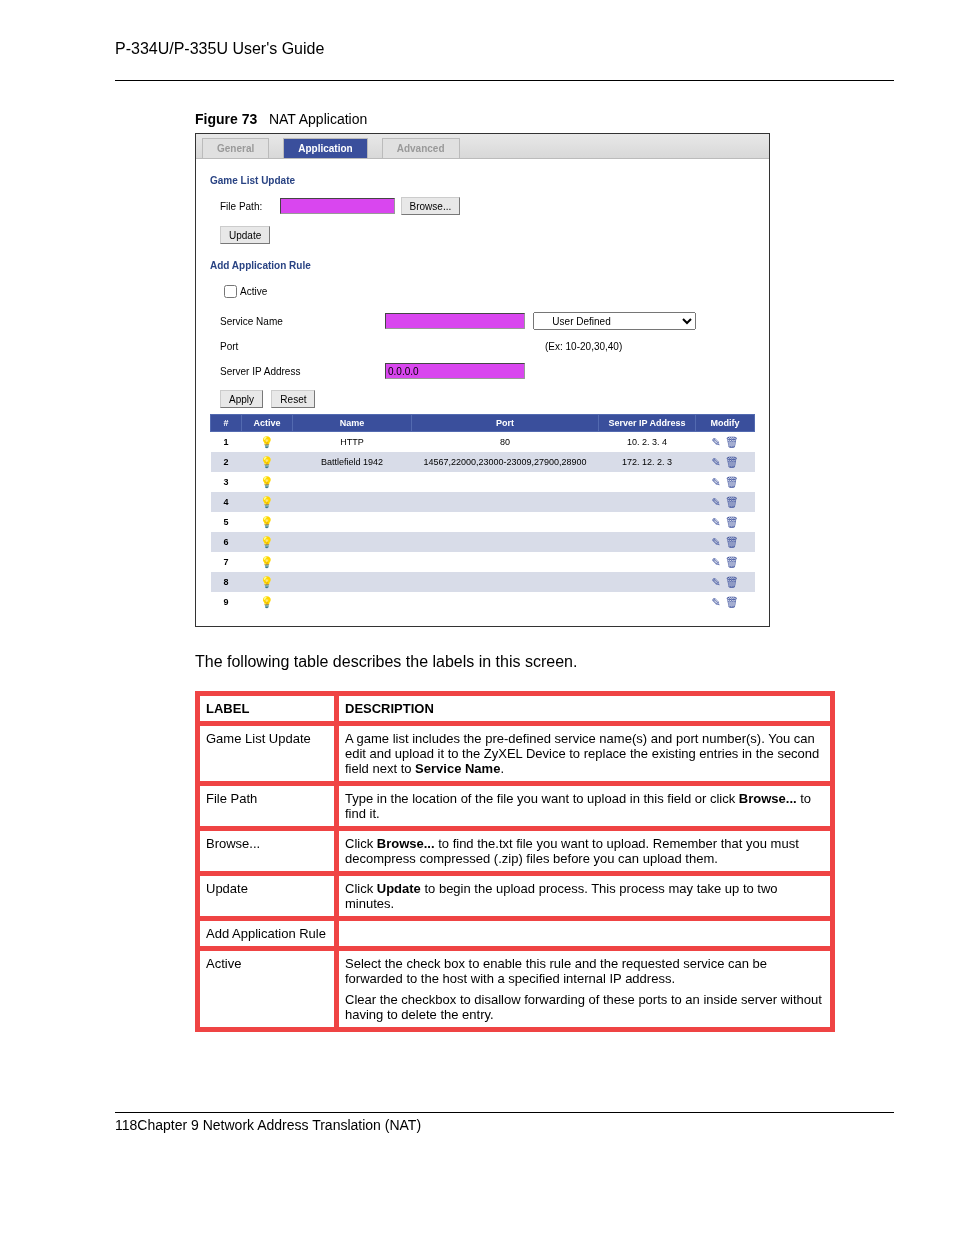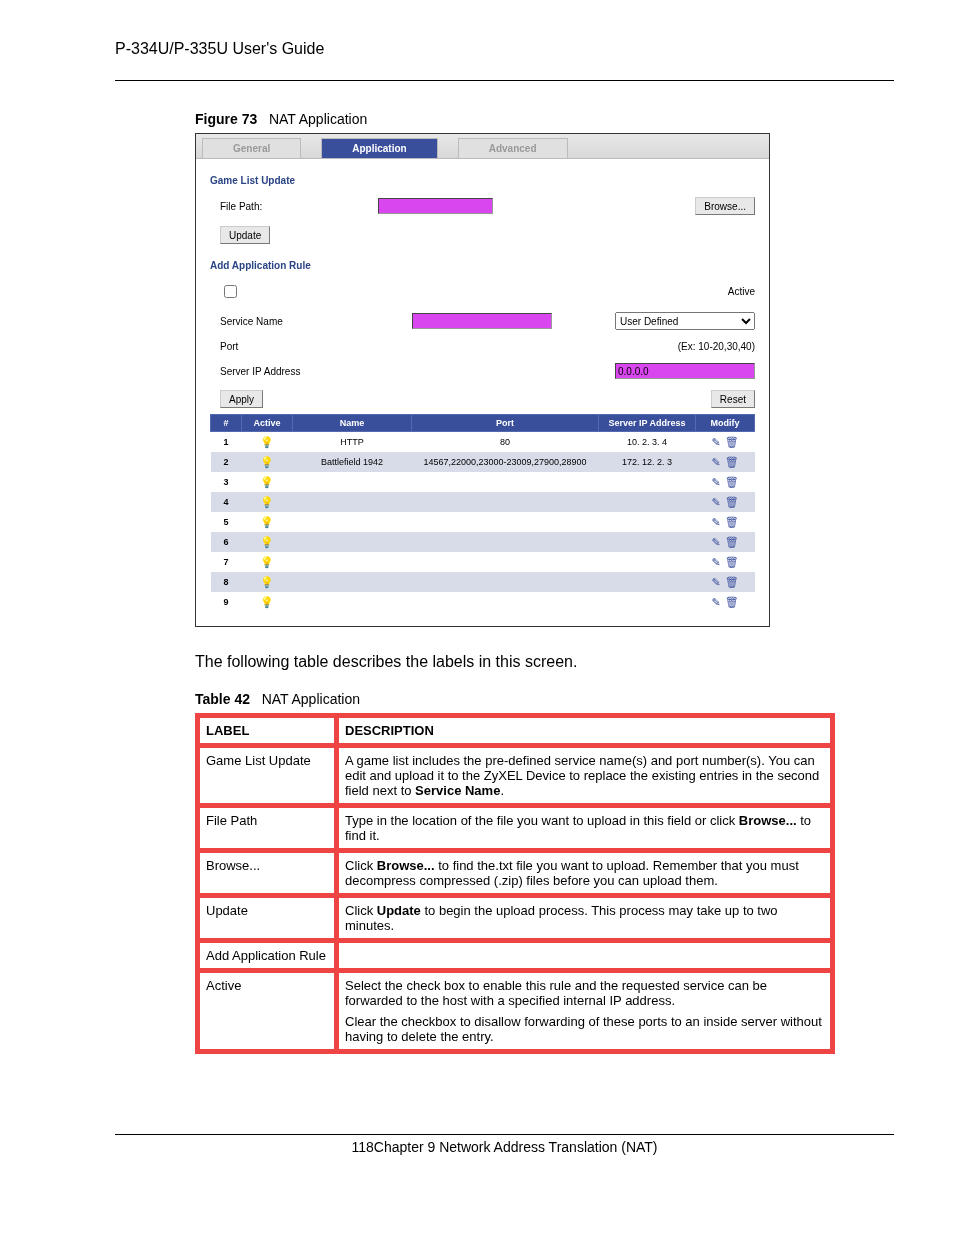--- a/index.html
+++ b/index.html
@@ -39,27 +39,27 @@
   }
   .ss-tabs {
     background: linear-gradient(#e8e8e8,#d8d8d8);
     padding: 4px 6px 0 6px;
     font-size: 10px;
     color: #888;
     border-bottom: 1px solid #bbb;
   }
   .ss-tab {
     display: inline-block;
-    padding: 4px 30px;
+    padding: 4px 14px;
     background: #e0e0e0;
     color: #999;
     border: 1px solid #bbb;
     border-bottom: none;
     font-weight: bold;
-    margin-right: 20px;
+    margin-right: 14px;
     vertical-align: bottom;
   }
   .ss-tab.active {
     background: #3a4f9c;
     color: #fff;
   }
   .ss-body {
     padding: 10px 14px 14px 14px;
   }
   .ss-section {
@@ -67,42 +67,42 @@
     font-weight: bold;
     font-size: 10px;
     margin: 6px 0 10px 0;
   }
   .ss-row {
     display: flex;
     align-items: center;
     margin: 11px 0 4px 10px;
     font-size: 10px;
     color: #000;
-    justify-content: space-between;
   }
   .ss-label { width: 165px; }
   .ss-input {
     border: 1px inset #999;
     background: #d946ef;
     height: 16px;
     font-size: 10px;
     padding: 0 2px;
     box-sizing: border-box;
   }
   .ss-btn {
     font-size: 10px;
     padding: 0 8px;
     height: 18px;
     background: #e8e8e8;
     border: 1px outset #ccc;
   }
   .ss-select {
     font-size: 10px;
     height: 18px;
-    width: 140px;
+    width: 163px;
+    padding-left: 14px;
   }
   .rules-table {
     margin-top: 6px;
     width: 100%;
     border-collapse: collapse;
     font-size: 9px;
   }
   .rules-table th {
     background: #3a4f9c;
     color: #fff;
@@ -145,21 +145,21 @@
     text-align: left;
     vertical-align: top;
   }
   .desc-table th {
     font-weight: bold;
   }
   .footer {
     margin-top: 80px;
     margin-left: 55px;
     display: flex;
-    justify-content: center;
+    justify-content: flex-start;
     border-top: 1.5px solid #000;
     padding-top: 4px;
     font-size: 14px;
   }
 </style>
 </head>
 <body>
 
 <div class="page">
 
@@ -298,23 +298,20 @@
               <td></td>
               <td><span class="icn">✎</span><span class="icn">🗑</span></td>
             </tr>
           </tbody>
       </table>
     </div>
   </div>
 
   <div class="body-text">The following table describes the labels in this screen.</div>
 
-  <div class="table-caption">
-    <b>Table 42</b>&nbsp;&nbsp;&nbsp;<span>NAT Application</span>
-  </div>
 
   <table class="desc-table">
     <thead>
       <tr>
         <th style="width:122px">LABEL</th>
         <th>DESCRIPTION</th>
       </tr>
     </thead>
     <tbody id="desc-body">
         <tr>

